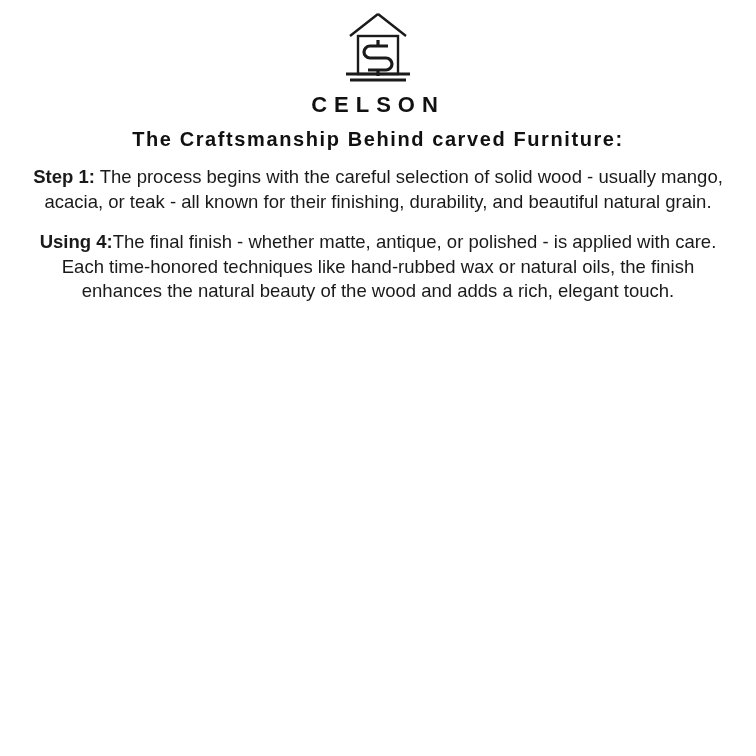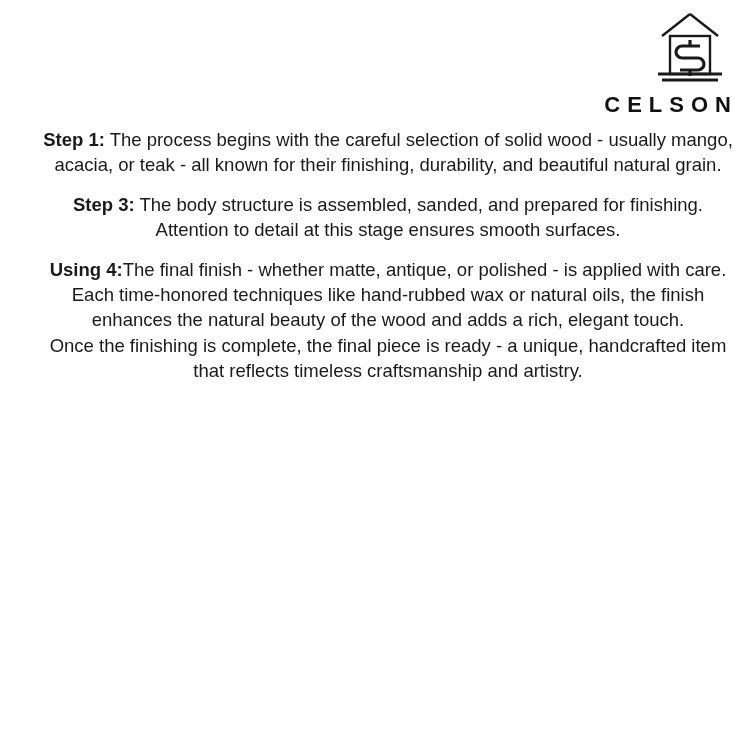--- a/index.html
+++ b/index.html
@@ -14,21 +14,21 @@
     color: #1a1a1a;
     -webkit-font-smoothing: antialiased;
   }
   .page {
     width: 756px;
     height: 756px;
     box-sizing: border-box;
     padding: 10px 18px 8px 18px;
     display: flex;
     flex-direction: column;
-    align-items: flex-end;
+    align-items: center;
   }
   .logo-mark {
     width: 96px;
     height: 78px;
     display: block;
     margin: 0 auto 2px auto;
   }
   .brand {
     font-size: 22px;
     font-weight: bold;
@@ -76,30 +76,27 @@
       <rect x="28" y="26" width="40" height="38"></rect>
       <path d="M16 64 H80" stroke-width="3"></path>
       <path d="M20 70 H76" stroke-width="3"></path>
       <path d="M58 36 H40 a6 6 0 0 0 0 12 h16 a6 6 0 0 1 0 12 H38" stroke-width="3.2"></path>
       <path d="M48 30 V36 M48 60 V66" stroke-width="3.2"></path>
     </svg>
   </span>
 
   <div class="brand">CELSON</div>
 
+  <div class="headline">The Craftsmanship Behind carved Furniture:</div>
 
 
   <p class="para">
     <span class="step-label">Step 1:</span><span> The process begins with the careful selection of solid wood - usually mango, acacia, or teak - all known for their finishing, durability, and beautiful natural grain.</span>
   </p>
 
 
-  <p class="para">
-    <span class="step-label">Step 3:</span><span> The body structure is assembled, sanded, and prepared for finishing. Attention to detail at this stage ensures smooth surfaces.</span>
-  </p>
 
   <p class="para nogap">
     <span class="step-label">Using 4:</span><span>The final finish - whether matte, antique, or polished - is applied with care. Each time-honored techniques like hand-rubbed wax or natural oils, the finish enhances the natural beauty of the wood and adds a rich, elegant touch.</span>
   </p>
 
-  <p class="para">Once the finishing is complete, the final piece is ready - a unique, handcrafted item that reflects timeless craftsmanship and artistry.</p>
 
 </div>
 
 </body></html>

